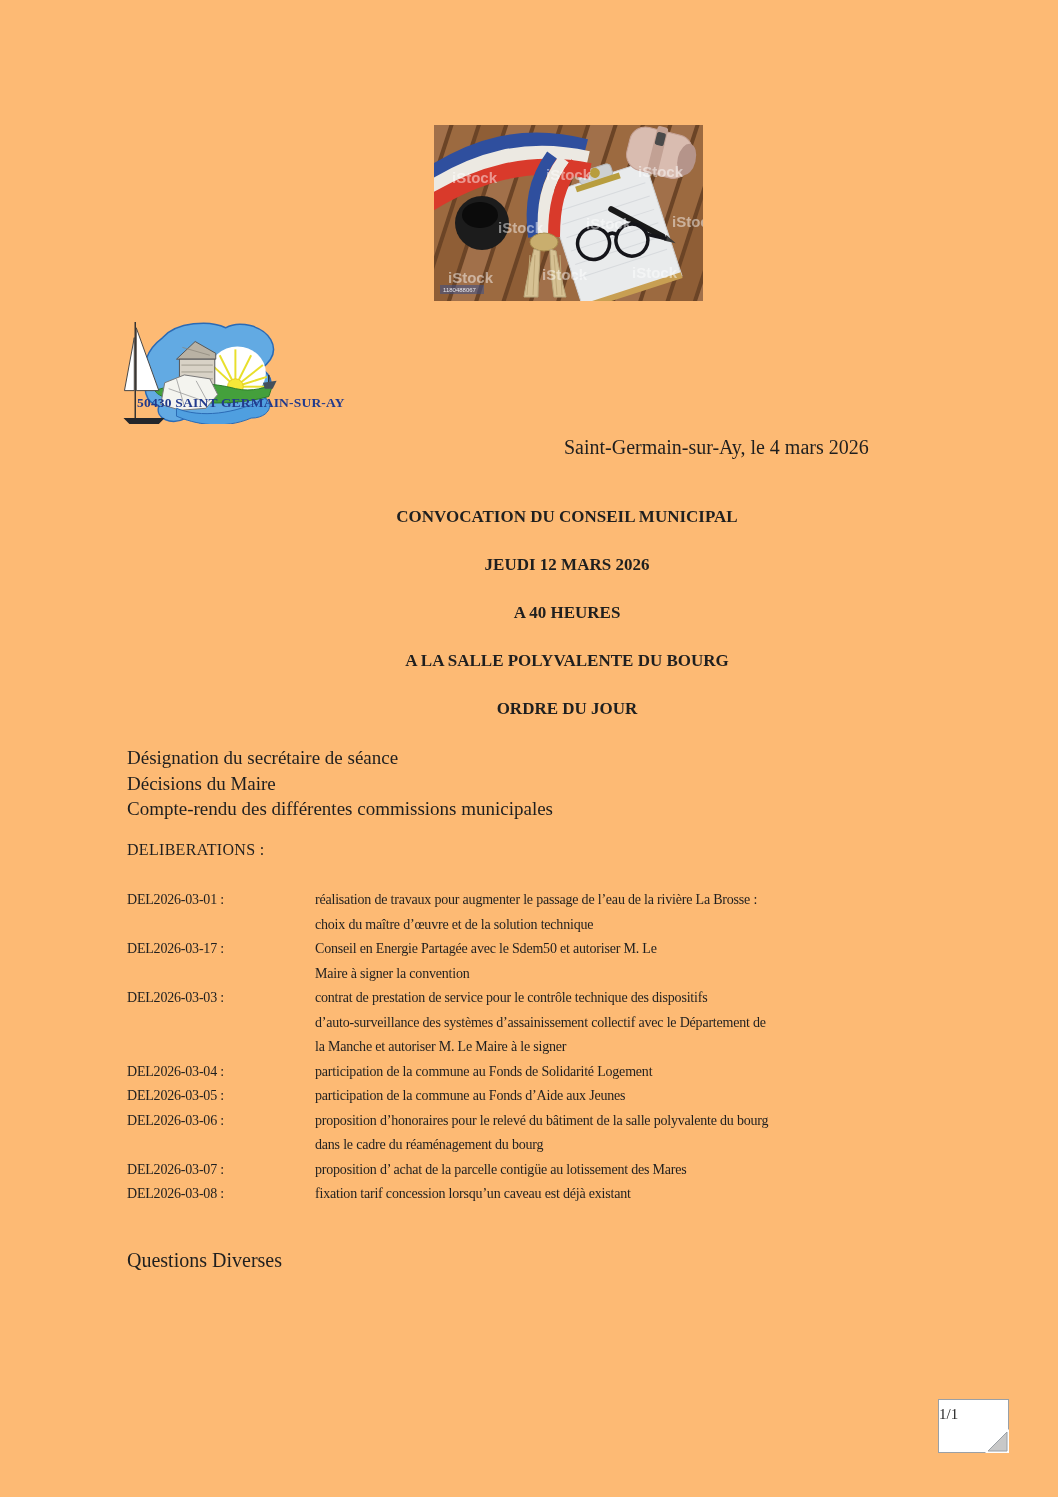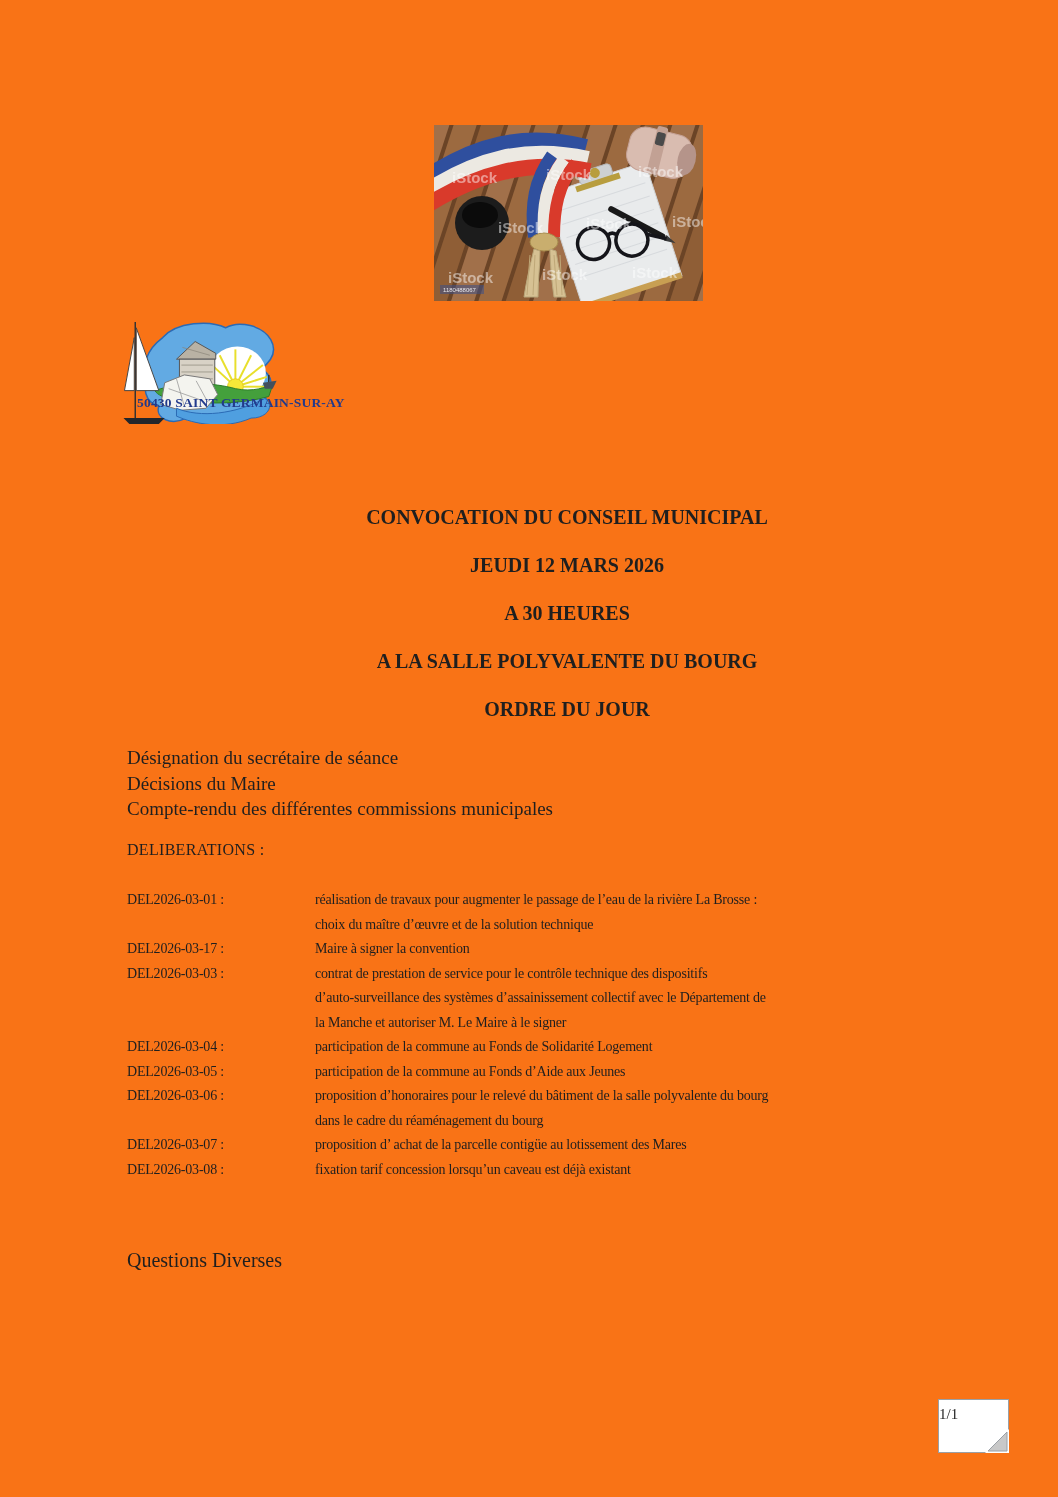--- a/index.html
+++ b/index.html
@@ -3,35 +3,35 @@
 <meta charset="utf-8">
 <style>
   :root{
     --ink:#1f1f1f; --logo_navy:#223a8c;
     --sash_blue:#2f4f9e; --sash_white:#ece9e2; --sash_red:#d93a2b;
     --tassel_gold:#d6c193; --wood_brown:#8f5e36;
     --sky_blue:#62aae3; --grass_green:#44a03c; --sun_yellow:#f7e838;
   }
   html,body{margin:0;padding:0;background:#ffffff;}
   .page{
-    position:relative; width:1058px; height:1497px; background:#f97316;
+    position:relative; width:1058px; height:1497px; background:#fdba74;
     font-family:"Liberation Serif","DejaVu Serif",serif; color:var(--ink);
     overflow:hidden;
   }
   .photo{position:absolute; left:434px; top:125px; width:269px; height:176px;}
   .photo svg{display:block;}
   .logo-art{position:absolute; left:118px; top:316px; width:170px; height:108px;}
   .logo-caption{
     position:absolute; left:137px; top:395px;
     font-size:13.5px; font-weight:bold; color:var(--logo_navy); letter-spacing:.2px;
     white-space:nowrap;
   }
   .dateline{position:absolute; left:564px; top:436px; font-size:20px; white-space:nowrap;}
   .titles{position:absolute; left:127px; top:504px; width:880px; text-align:center;}
-  .title{font-size:20px; font-weight:bold; line-height:26px; margin-bottom:22px; white-space:nowrap;}
+  .title{font-size:17px; font-weight:bold; line-height:26px; margin-bottom:22px; white-space:nowrap;}
   .preamble{position:absolute; left:127px; top:745px; font-size:19px; line-height:25.5px;}
   .preamble div{white-space:nowrap;}
   .delib-heading{position:absolute; left:127px; top:841px; font-size:16px; letter-spacing:.3px;}
   .delib-list{position:absolute; left:127px; top:888px; width:910px; font-size:14px; line-height:24.5px; letter-spacing:-0.2px;}
   .del-row{display:grid; grid-template-columns:188px 1fr;}
   .del-label{white-space:nowrap;}
   .del-line{white-space:nowrap;}
   .closing{position:absolute; left:127px; top:1249px; font-size:20px;}
   .page-indicator{
     position:absolute; left:938px; top:1399px; width:71px; height:54px;
@@ -206,25 +206,26 @@
         <polygon class="hull" points="4,104 46,104 40,110 10,110"></polygon>
       </g>
       <g>
         <line class="mast" x1="152" y1="60" x2="152" y2="68"></line>
         <polygon class="smallboat" points="146,68 160,66 156,74 148,74"></polygon>
       </g>
     </svg>
   </div>
   <div class="logo-caption">50430 SAINT GERMAIN-SUR-AY</div>
 
+  <div class="dateline">Saint-Germain-sur-Ay, le 4 mars 2026</div>
 
   <div class="titles">
     <div class="title">CONVOCATION DU CONSEIL MUNICIPAL</div>
     <div class="title">JEUDI 12 MARS 2026</div>
-    <div class="title">A 30 HEURES</div>
+    <div class="title">A 40 HEURES</div>
     <div class="title">A LA SALLE POLYVALENTE DU BOURG</div>
     <div class="title">ORDRE DU JOUR</div>
   </div>
 
   <div class="preamble">
     <div>Désignation du secrétaire de séance</div>
     <div>Décisions du Maire</div>
     <div>Compte-rendu des différentes commissions municipales</div>
   </div>
 
@@ -233,20 +234,21 @@
       <div class="del-row">
         <div class="del-label">DEL2026-03-01 :</div>
         <div class="del-desc">
           <div class="del-line">réalisation de travaux pour augmenter le passage de l’eau de la rivière La Brosse :</div>
           <div class="del-line">choix du maître d’œuvre et de la solution technique</div>
         </div>
       </div>
       <div class="del-row">
         <div class="del-label">DEL2026-03-17 :</div>
         <div class="del-desc">
+          <div class="del-line">Conseil en Energie Partagée avec le Sdem50 et autoriser M. Le</div>
           <div class="del-line">Maire à signer la convention</div>
         </div>
       </div>
       <div class="del-row">
         <div class="del-label">DEL2026-03-03 :</div>
         <div class="del-desc">
           <div class="del-line">contrat de prestation de service pour le contrôle technique des dispositifs</div>
           <div class="del-line">d’auto-surveillance des systèmes d’assainissement collectif avec le Département de</div>
           <div class="del-line">la Manche et autoriser M. Le Maire à le signer</div>
         </div>

